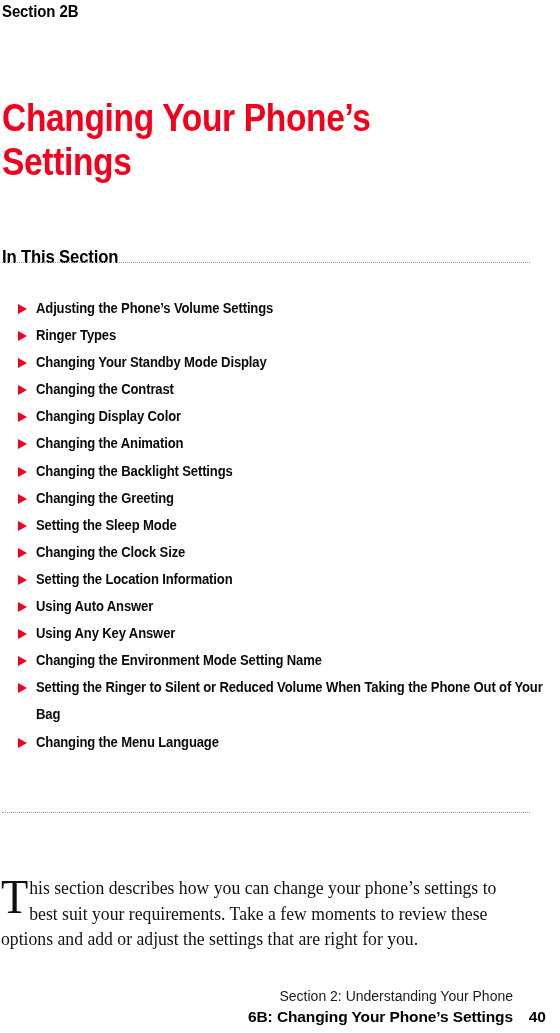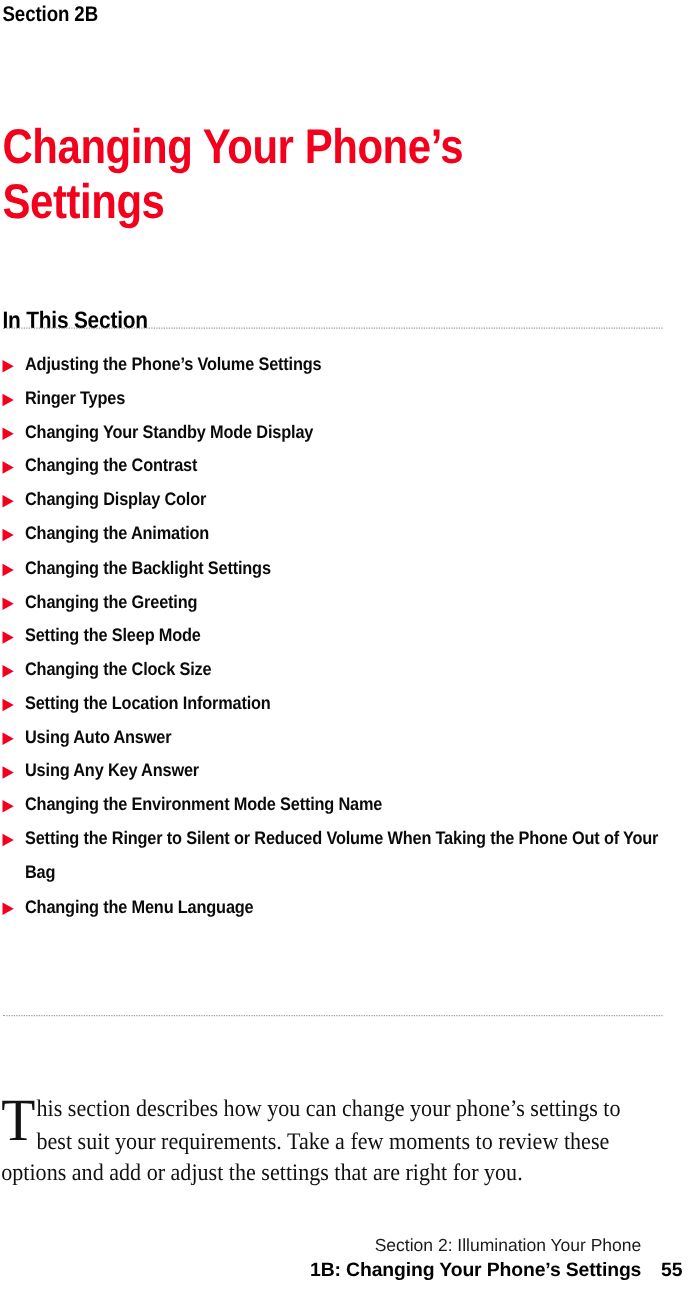--- a/index.html
+++ b/index.html
@@ -74,21 +74,21 @@
   .rule-top { top: 262px; }
   .rule-bottom { top: 812px; }
 
   
   .toc {
     position: absolute;
     left: 0;
     top: 279px;
     width: 545px;
     list-style: none;
-    margin: 0;
+    margin: 16px;
     padding: 0;
   }
   .toc-item {
     position: relative;
     padding-left: 20px;
     margin: 0 0 0 0;
     font-size: 14.5px;
     font-weight: bold;
     line-height: 27.1px;
     letter-spacing: -0.15px;
@@ -252,18 +252,18 @@
     </li>
   </ul>
 
   <div class="rule rule-bottom"></div>
 
   <p class="intro">
     <span class="dropcap">T</span><span>his section describes how you can change your phone’s settings to best suit your requirements. Take a few moments to review these options and add or adjust the settings that are right for you.</span>
   </p>
 
   <div class="footer">
-    <div class="footer-line1">Section 2: Illumination Your Phone</div>
-    <div class="footer-line2">1B: Changing Your Phone’s Settings</div>
-    <div class="footer-pagenum">55</div>
+    <div class="footer-line1">Section 2: Understanding Your Phone</div>
+    <div class="footer-line2">6B: Changing Your Phone’s Settings</div>
+    <div class="footer-pagenum">40</div>
   </div>
 
 </div>
 
 </body></html>

